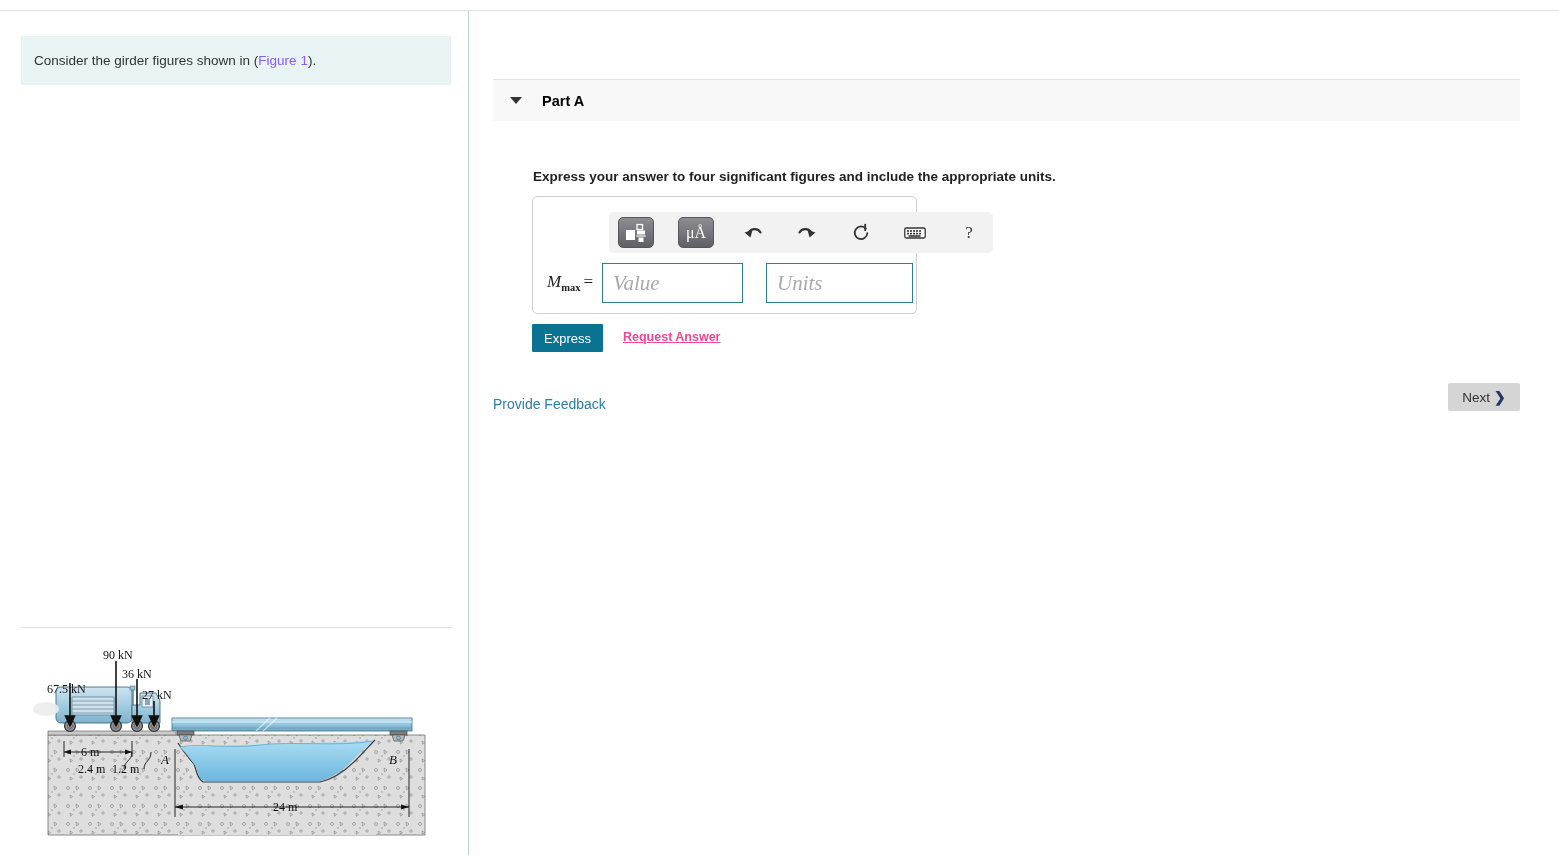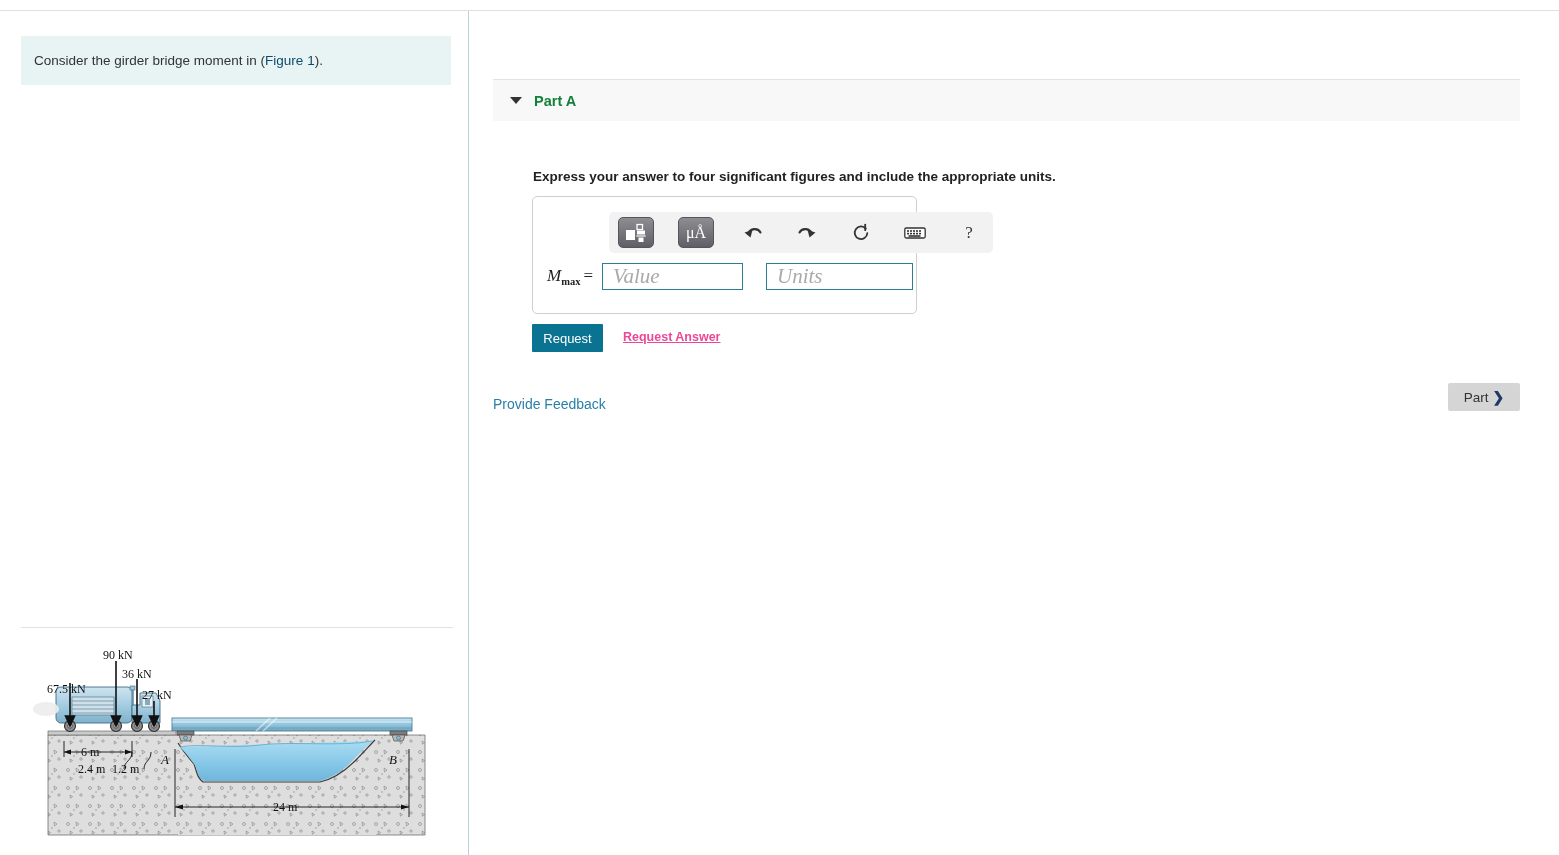--- a/index.html
+++ b/index.html
@@ -42,21 +42,21 @@
     left: 21px; top: 25px;
     width: 430px;
     box-sizing: border-box;
     background: #e8f4f4;
     padding: 16px 13px 15px 13px;
     font-size: 13.5px;
     line-height: 1.35;
     color: #333333;
   }
   .problem-statement a {
-    color: #0c4a6e;
+    color: #8b5cf6;
     text-decoration: none;
   }
 
   .figure-header {
     position: absolute;
     left: 21px; top: 578px;
     width: 432px;
     height: 38px;
   }
   .figure-title {
@@ -122,24 +122,24 @@
     align-items: center;
   }
   .caret {
     margin-left: 17px;
     width: 0; height: 0;
     border-left: 6px solid transparent;
     border-right: 6px solid transparent;
     border-top: 7px solid #333333;
   }
   .part-label {
-    margin-left: 12px;
+    margin-left: 20px;
     font-size: 14.5px;
     font-weight: bold;
-    color: #15803d;
+    color: #000000;
   }
 
   .question-text {
     position: absolute;
     left: 64px; top: 131px;
     font-size: 13.5px;
     color: #333333;
   }
   .instruction-text {
     position: absolute;
@@ -212,21 +212,21 @@
     margin-right: 9px;
     white-space: nowrap;
   }
   .mlabel sub {
     font-style: normal;
     font-weight: bold;
     font-size: 10.5px;
   }
   .mlabel .eq { font-style: normal; margin-left: 3px; }
   .field {
-    height: 27px;
+    height: 40px;
     box-sizing: border-box;
     border: 1px solid #2a7f93;
     background: #ffffff;
     font-family: "Liberation Serif", serif;
     font-style: italic;
     font-size: 21px;
     color: #a9a9a9;
     padding: 0 10px;
     outline: none;
   }
@@ -289,21 +289,21 @@
 <body>
 
 <div id="page">
 
   <div class="top-rule"></div>
   <div class="vdivider"></div>
 
   <div id="left-panel">
 
     <div class="problem-statement">
-      <span>Consider the girder bridge moment in (</span><a href="#"><span>Figure 1</span></a><span>).</span>
+      <span>Consider the girder figures shown in (</span><a href="#"><span>Figure 1</span></a><span>).</span>
     </div>
 
     <div class="figure-hr"></div>
 
     <div id="figure-art">
       <svg width="420" height="215" viewBox="0 0 420 215" xmlns="http://www.w3.org/2000/svg">
         <defs>
           <linearGradient id="girderGrad" x1="0" y1="0" x2="0" y2="1">
             <stop offset="0%" stop-color="#cfe8f5"></stop>
             <stop offset="35%" stop-color="#9ecde4"></stop>
@@ -514,23 +514,23 @@
         </div>
       </div>
 
       <div class="answer-row">
         <span class="mlabel"><span>M</span><sub>max</sub><span class="eq">=</span></span>
         <input class="field field-value" type="text" placeholder="Value" style="">
         <input class="field field-units" type="text" placeholder="Units" style="">
       </div>
     </div>
 
-    <button class="submit-btn">Request</button>
+    <button class="submit-btn">Express</button>
     <a class="request-link" href="#">Request Answer</a>
 
     <a class="feedback-link" href="#">Provide Feedback</a>
 
     <button class="next-btn">
-      <span>Part</span>
+      <span>Next</span>
       <span class="next-chev">❯</span>
     </button>
   </div>
 </div>
 
 </body></html>

